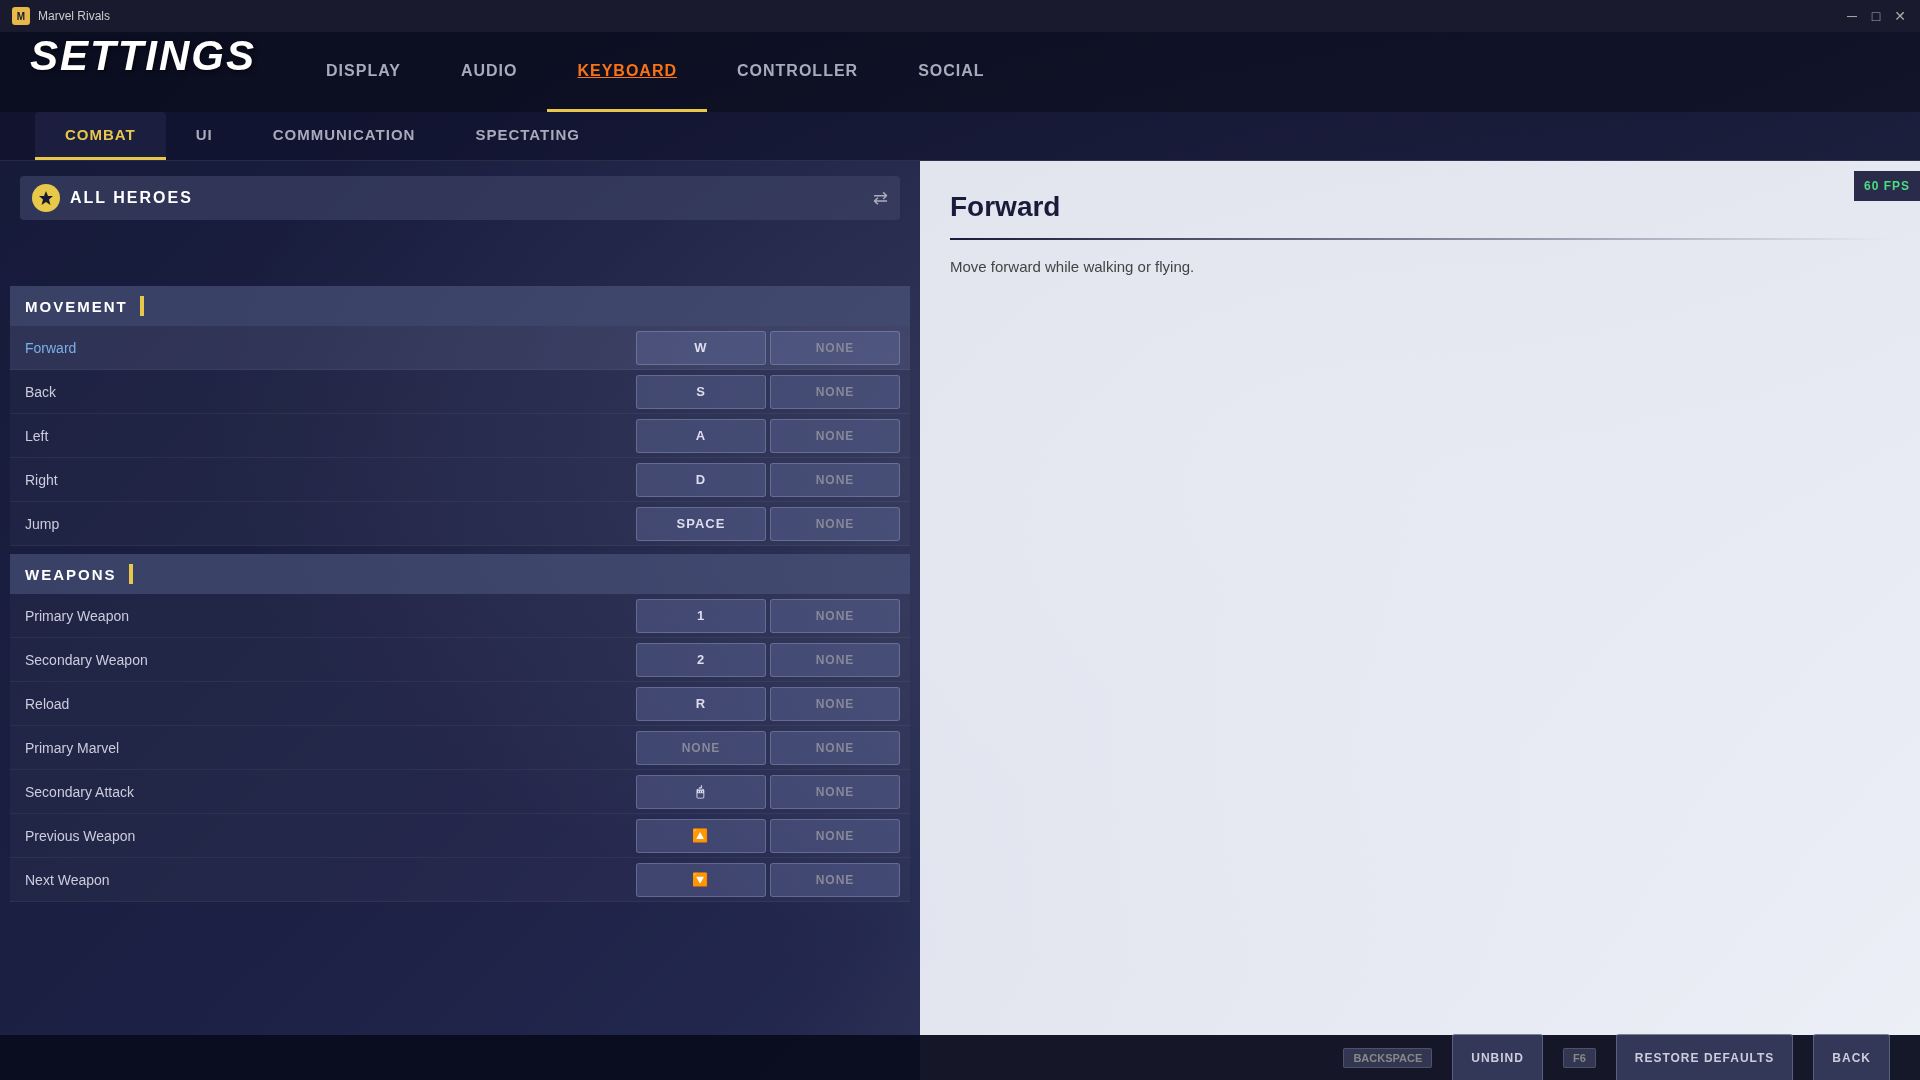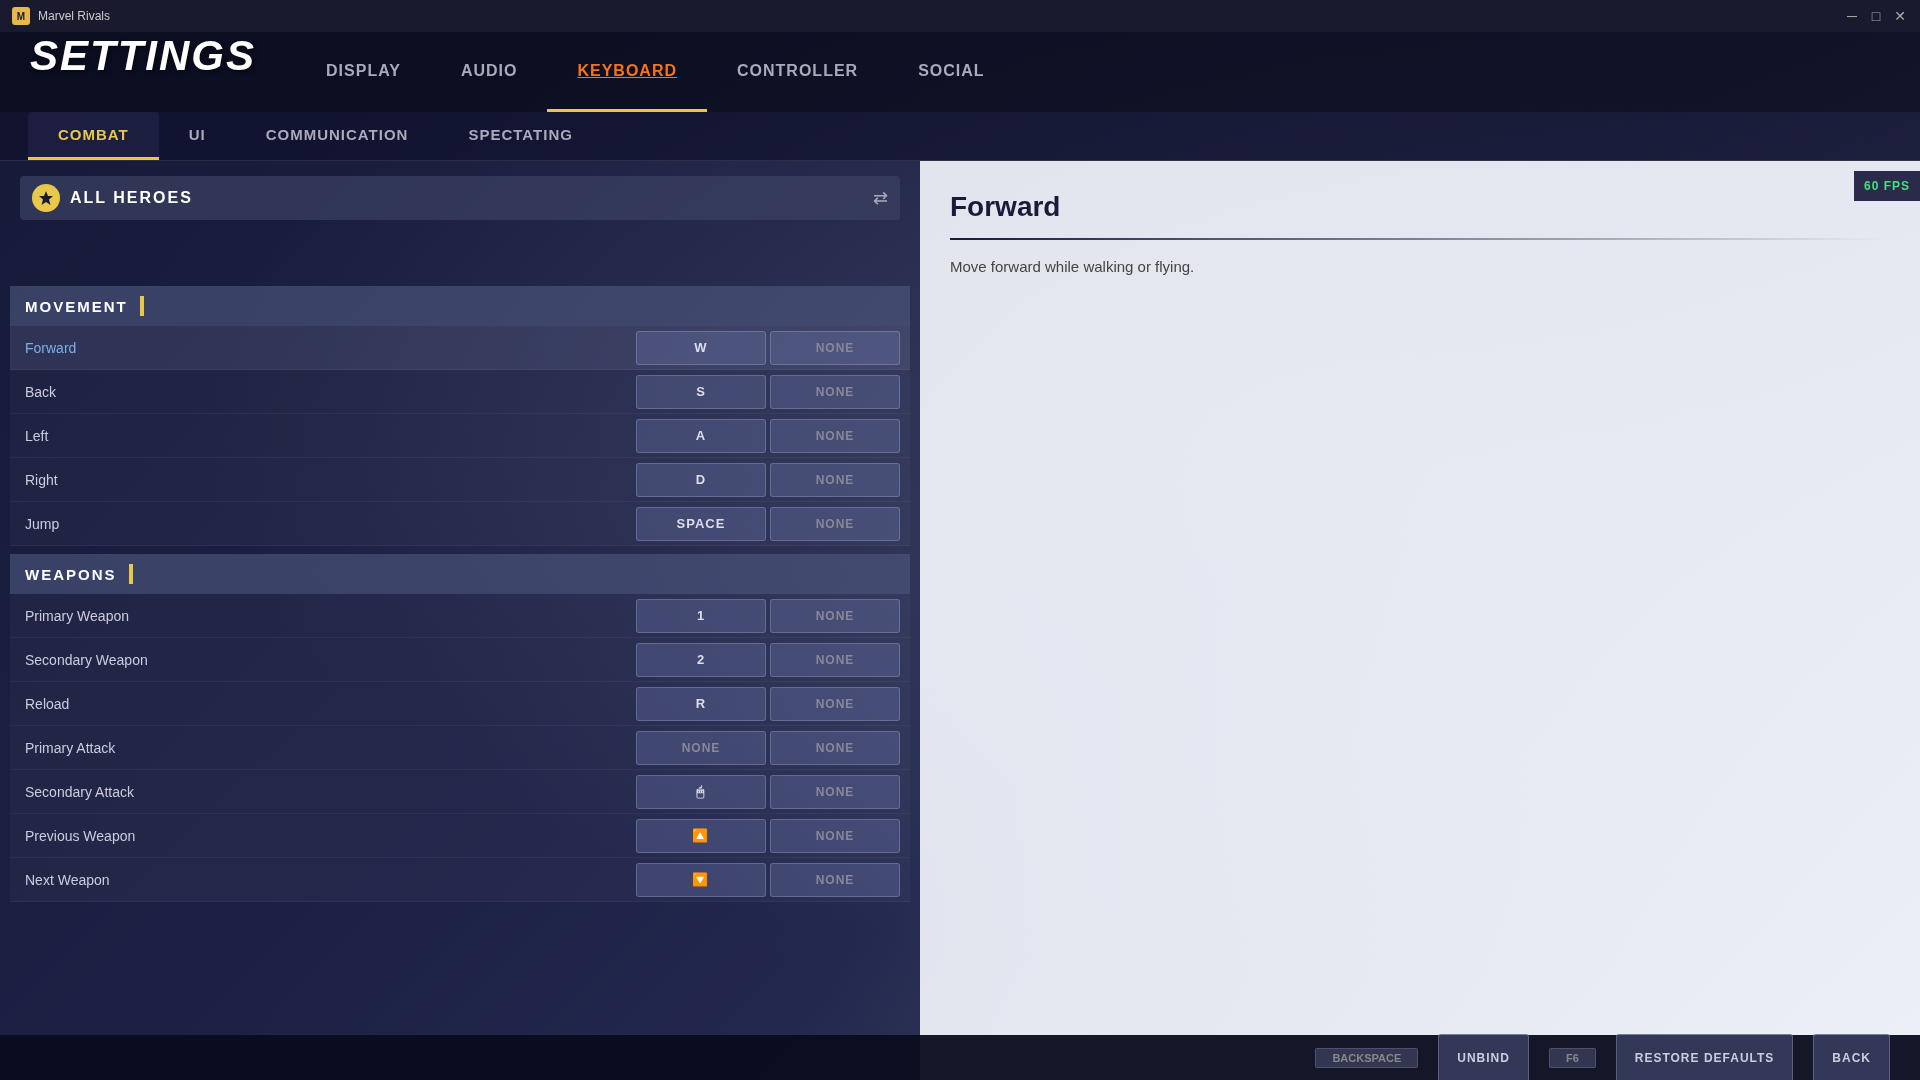--- a/index.html
+++ b/index.html
@@ -132,21 +132,21 @@
     }
     .nav-tab.active {
       color: #f97316;
       border-bottom: 3px solid #e8c84b;
       text-decoration: underline;
     }
 
     
     .sub-nav {
       background: rgba(15, 18, 45, 0.85);
-      padding: 0 28px;
+      padding: 0 35px;
       display: flex;
       gap: 0;
       border-bottom: 1px solid rgba(255,255,255,0.1);
     }
     .sub-tab {
       padding: 14px 30px;
       color: #aab;
       font-size: 15px;
       font-weight: 600;
       letter-spacing: 1px;
@@ -358,21 +358,21 @@
       color: #ccd;
       font-size: 12px;
       font-weight: 600;
       letter-spacing: 1px;
     }
     .bottom-key-hint {
       color: #888;
       font-size: 11px;
       font-weight: 600;
       background: rgba(80,85,120,0.5);
-      padding: 3px 16px;
+      padding: 3px 9px;
       border-radius: 2px;
       border: 1px solid rgba(180,190,230,0.2);
     }
 
     
     .watermark {
       position: absolute;
       bottom: 50px;
       right: 20px;
       color: rgba(200,210,240,0.3);
@@ -482,21 +482,21 @@
           <div class="key-btn none-key">NONE</div>
         </div>
 
         <div class="binding-row">
           <span class="binding-name">Reload</span>
           <div class="key-btn">R</div>
           <div class="key-btn none-key">NONE</div>
         </div>
 
         <div class="binding-row">
-          <span class="binding-name">Primary Attack</span>
+          <span class="binding-name">Primary Marvel</span>
           <div class="key-btn none-key">NONE</div>
           <div class="key-btn none-key">NONE</div>
         </div>
 
         <div class="binding-row">
           <span class="binding-name">Secondary Attack</span>
           <div class="key-btn">
             <span>🖱</span>
           </div>
           <div class="key-btn none-key">NONE</div>

